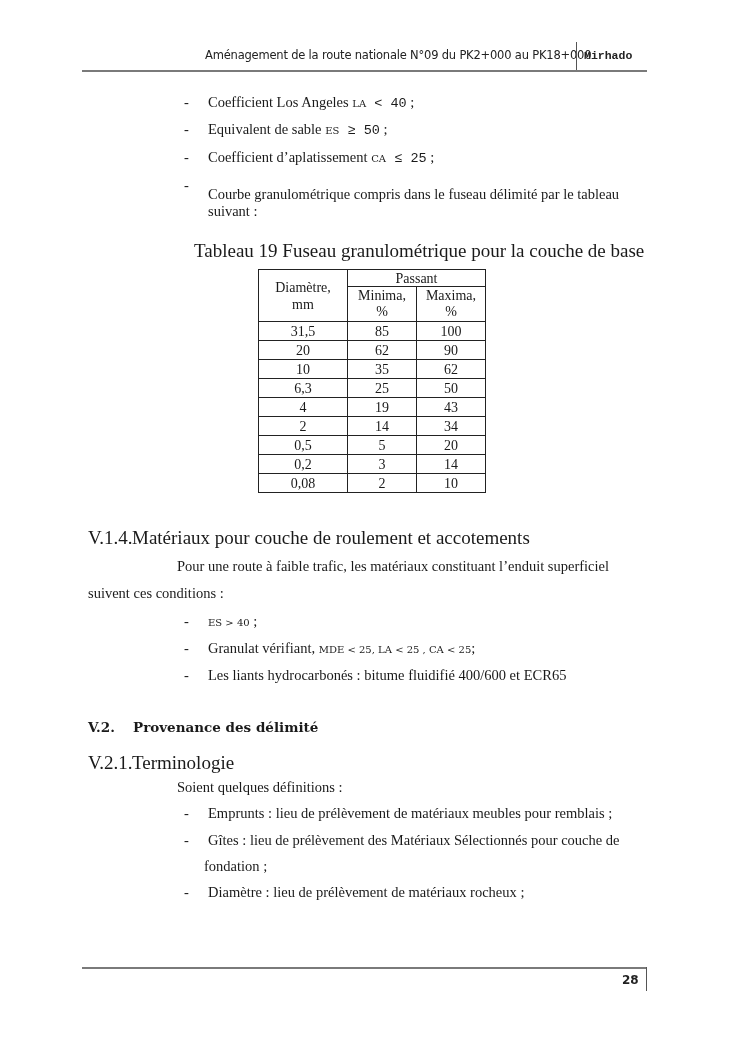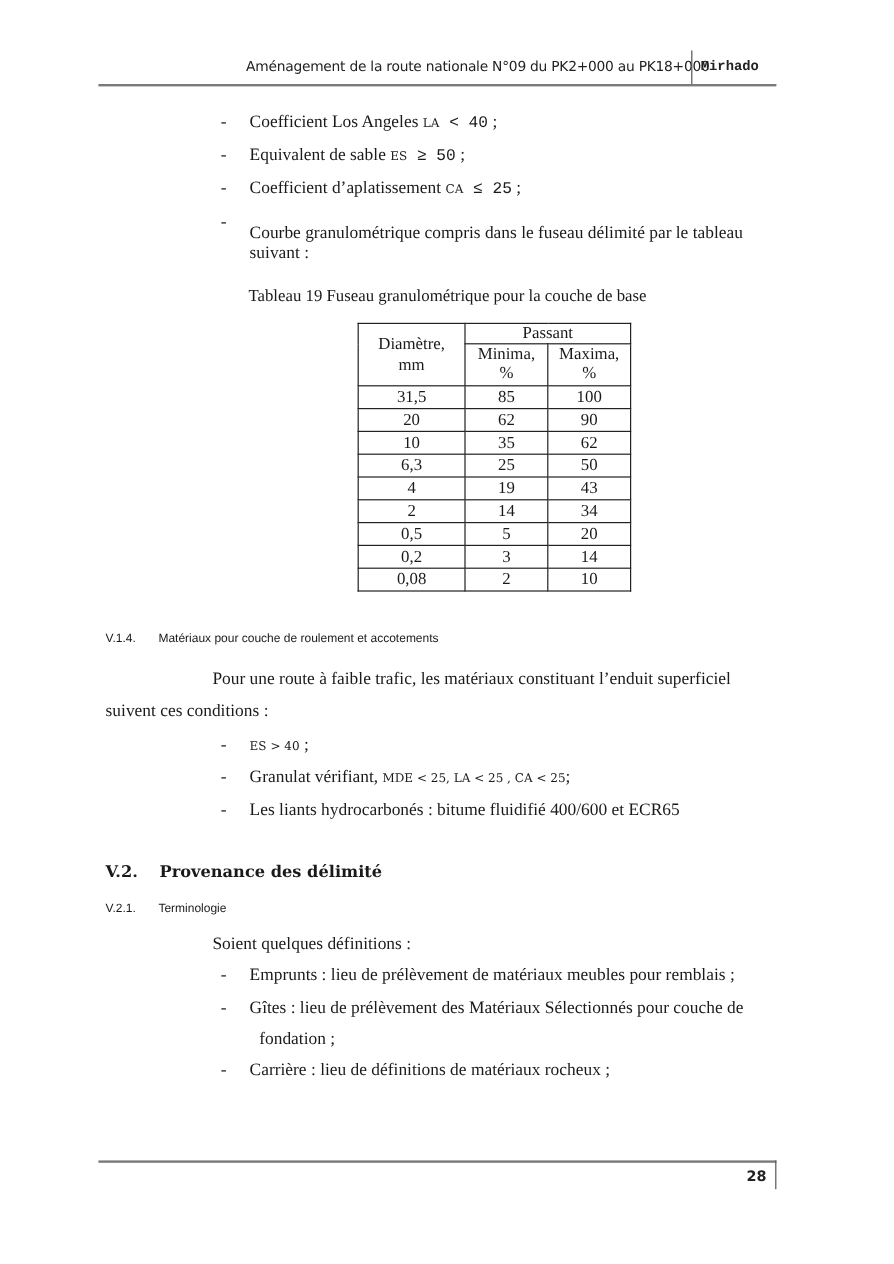--- a/index.html
+++ b/index.html
@@ -7,24 +7,24 @@
          font-family:"Liberation Serif", serif; color:#1a1a1a; }
   .abs { position:absolute; }
   .header-title { left:205px; top:48px; font-family:"DejaVu Sans", sans-serif; font-size:11.5px; color:#222; letter-spacing:-0.2px; white-space:nowrap; }
   .header-author { left:584px; top:49px; font-family:Liberation Mono, monospace; font-weight:bold; font-size:11.5px; color:#222; }
   .header-vsep { left:576px; top:42px; width:1px; height:28px; background:#555; }
   .header-rule { left:82px; top:70px; width:565px; height:2px; background:#7a7a7a; }
   .bullet { position:absolute; font-size:14.5px; white-space:nowrap; }
   .dash { position:absolute; left:184px; font-size:14.5px; }
   .math { font-family:"DejaVu Serif", serif; font-size:10px; }
   .mathn { font-family:Liberation Mono, monospace; font-size:13.5px; }
-  .caption { left:207px; top:240px; font-size:14px; white-space:nowrap; }
-  table.fus { position:absolute; left:258px; top:269px; border-collapse:collapse; font-size:14px;margin-left:40px; }
+  .caption { left:194px; top:240px; font-size:19px; white-space:nowrap; }
+  table.fus { position:absolute; left:258px; top:269px; border-collapse:collapse; font-size:14px; }
   table.fus td { border:1px solid #222; text-align:center; padding:0; line-height:15px; }
-  .h2 { font-family:Liberation Sans, sans-serif; font-size:10px; white-space:nowrap; }
+  .h2 { font-family:Liberation Serif, serif; font-size:19px; white-space:nowrap; }
   .h1 { font-family:"DejaVu Serif", serif; font-weight:bold; font-size:13.5px; white-space:nowrap; }
   .para { font-size:14.5px; white-space:nowrap; }
   .footer-rule { left:82px; top:967px; width:565px; height:2px; background:#7a7a7a; }
   .footer-vsep { left:646px; top:967px; width:1px; height:24px; background:#555; }
   .page-num { left:622px; top:973px; font-family:"DejaVu Sans", sans-serif; font-weight:bold; font-size:12px; color:#222; }
 </style>
 </head>
 <body>
 
 <div class="abs header-title">Aménagement de la route nationale N°09 du PK2+000 au PK18+000</div>
@@ -141,19 +141,19 @@
 <div class="abs h2" style="left:88px; top:752px">
   <span>V.2.1.</span>
   <span style="position:absolute; left:44px">Terminologie</span>
 </div>
 <div class="abs para" style="left:177px; top:779px">Soient quelques définitions :</div>
 
 <span class="dash" style="top:805px">-</span>
 <div class="bullet" style="left:208px; top:805px">Emprunts : lieu de prélèvement de matériaux meubles pour remblais ;</div>
 <span class="dash" style="top:832px">-</span>
 <div class="bullet" style="left:208px; top:832px">Gîtes : lieu de prélèvement des Matériaux Sélectionnés pour couche de</div>
-<div class="bullet" style="left:216px; top:858px">fondation ;</div>
+<div class="bullet" style="left:204px; top:858px">fondation ;</div>
 <span class="dash" style="top:884px">-</span>
-<div class="bullet" style="left:208px; top:884px">Carrière : lieu de définitions de matériaux rocheux ;</div>
+<div class="bullet" style="left:208px; top:884px">Diamètre : lieu de prélèvement de matériaux rocheux ;</div>
 
 <div class="abs footer-rule"></div>
 <div class="abs footer-vsep"></div>
 <div class="abs page-num">28</div>
 
 </body></html>

